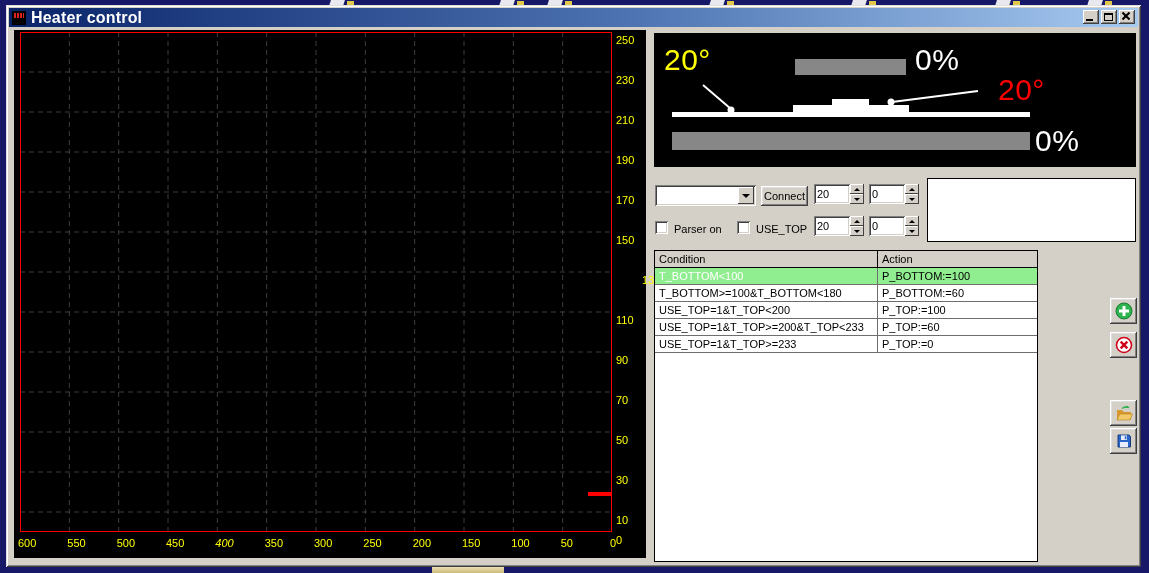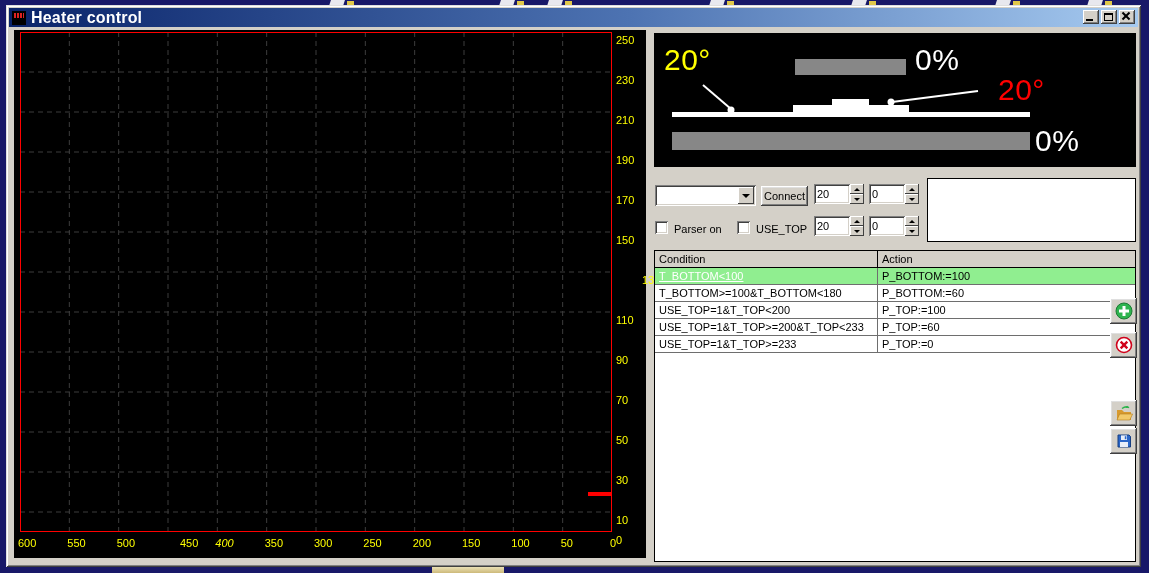--- a/index.html
+++ b/index.html
@@ -64,31 +64,31 @@
   .spin-edit { position:absolute; left:0; top:0; width:36px; height:20px; font-size:11px; padding:4px 0 0 3px; }
   .spin-btns { position:absolute; right:0; top:0; width:14px; height:20px; display:flex; flex-direction:column; }
   .spin-b { flex:1; background:#d4d0c8; box-shadow: inset -1px -1px 0 #404040, inset 1px 1px 0 #fff; display:flex; align-items:center; justify-content:center; }
   .t-up { width:0; height:0; border-left:3px solid transparent; border-right:3px solid transparent; border-bottom:3px solid #000; }
   .t-dn { width:0; height:0; border-left:3px solid transparent; border-right:3px solid transparent; border-top:3px solid #000; }
   .checkbox { position:absolute; width:13px; height:13px; }
   .cb-label { position:absolute; font-size:11px; color:#000; }
   .memo { position:absolute; left:921px; top:173px; width:209px; height:64px; background:#fff; border:1px solid #000; font-size:11px; }
 
   
-  .rules-table { position:absolute; left:648px; top:245px; width:482px; height:312px; background:#fff; border:1px solid #000; }
+  .rules-table { position:absolute; left:648px; top:245px; width:384px; height:312px; background:#fff; border:1px solid #000; }
   .thead { display:flex; height:17px; background:#d4d0c8; border-bottom:1px solid #000; }
   .hcell { font-size:11px; padding:2px 0 0 4px; }
   .hcell.c1 { width:223px; border-right:1px solid #000; }
   .hcell.c2 { flex:1; }
   .trow { display:flex; height:17px; border-bottom:1px solid #6e6e6e; }
   .tcell { font-size:11px; padding:2px 0 0 4px; white-space:nowrap; overflow:hidden; }
   .tcell.cond { width:223px; border-right:1px solid #6e6e6e; }
   .tcell.act { flex:1; }
   .trow.sel { background:#90ee90; }
-  .trow.sel .cond { color:#fff;text-decoration:underline; }
+  .trow.sel .cond { color:#fff; }
 
   
   .side-btn { position:absolute; left:1104px; width:27px; height:26px; display:flex; align-items:center; justify-content:center; }
 </style>
 </head>
 <body>
 
 <div class="artifact" style="left:330px">
     <i class="a1"></i>
     <i class="a2"></i>
@@ -178,21 +178,21 @@
         <div class="ytick" style="top: 364px;">70</div>
         <div class="ytick" style="top: 404px;">50</div>
         <div class="ytick" style="top: 444px;">30</div>
         <div class="ytick" style="top: 484px;">10</div>
         <div class="ytick" style="top: 504px;">0</div>
       </div>
     <div>
         <div class="xtick" style="left: 4px;">600</div>
         <div class="xtick" style="left: 53.3333px;">550</div>
         <div class="xtick" style="left: 102.667px;">500</div>
-        <div class="xtick" style="left: 166px;">450</div>
+        <div class="xtick" style="left: 152px;">450</div>
         <div class="xtick" style="left: 201.333px; font-style: italic;">400</div>
         <div class="xtick" style="left: 250.667px;">350</div>
         <div class="xtick" style="left: 300px;">300</div>
         <div class="xtick" style="left: 349.333px;">250</div>
         <div class="xtick" style="left: 398.667px;">200</div>
         <div class="xtick" style="left: 448px;">150</div>
         <div class="xtick" style="left: 497.333px;">100</div>
         <div class="xtick" style="left: 546.667px;">50</div>
         <div class="xtick" style="left: 596px;">0</div>
       </div>

